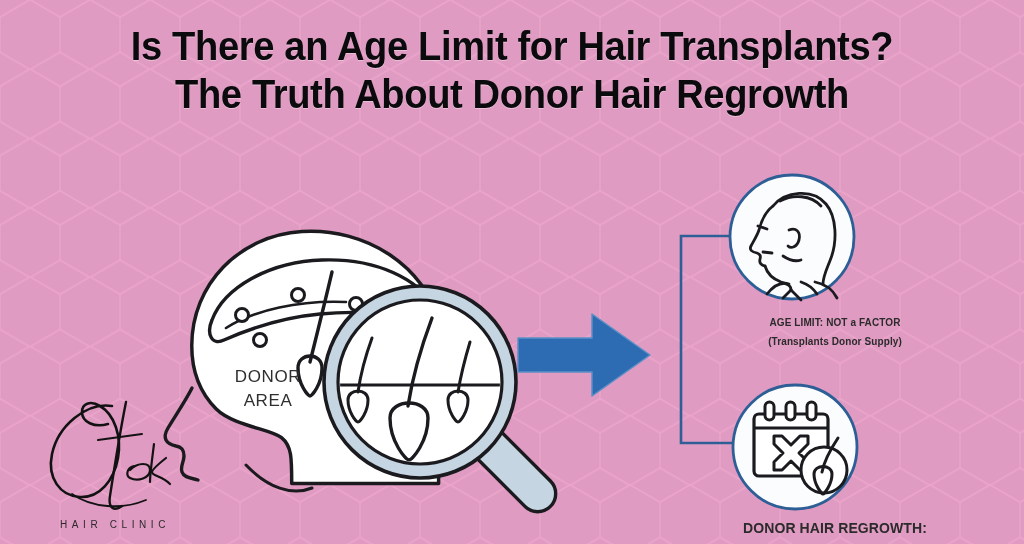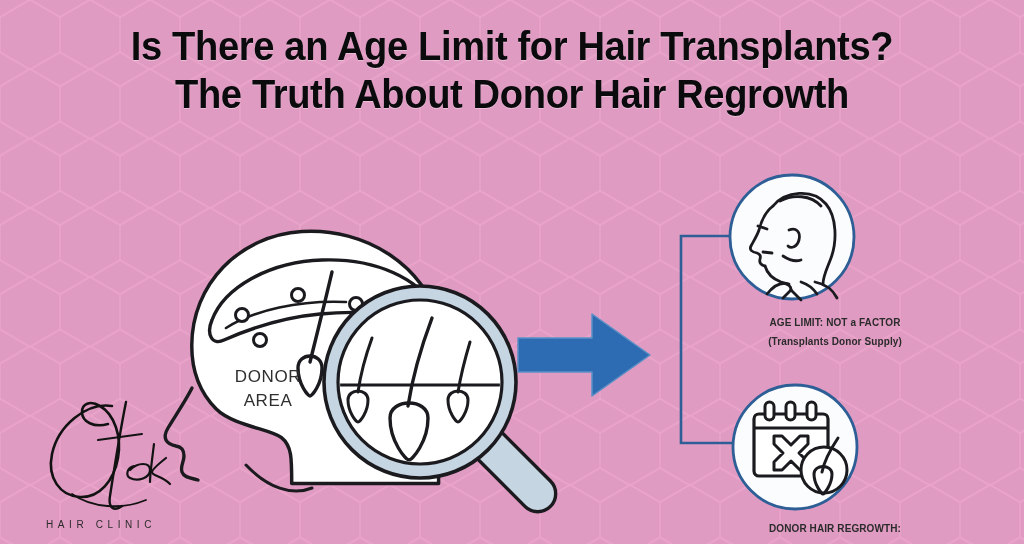--- a/index.html
+++ b/index.html
@@ -55,29 +55,29 @@
     z-index:6;
     white-space:nowrap;
   }
   #label-age{
     left:660px;top:313px;width:350px;
     font-size:10px;line-height:19px;
   }
   #label-age .l2{font-weight:bold;}
   #label-regrowth{
     left:660px;top:519px;width:350px;
-    font-size:10px;line-height:19px;
+    font-size:14px;line-height:19px;
   }
   .donor-text{
     font-family:"Liberation Sans","DejaVu Sans",sans-serif;
     font-size:17px;font-weight:normal;fill:#2f2f2f;
     letter-spacing:.6px;
   }
   .logo-sub{
-    position:absolute;left:46px;top:519px;width:160px;
+    position:absolute;left:60px;top:519px;width:160px;
     font-size:10px;letter-spacing:4.6px;color:#2a2a2a;
     font-family:"Liberation Sans","DejaVu Sans",sans-serif;
     z-index:6;
   }
 </style>
 </head>
 <body>
 
 <div id="stage">
 

